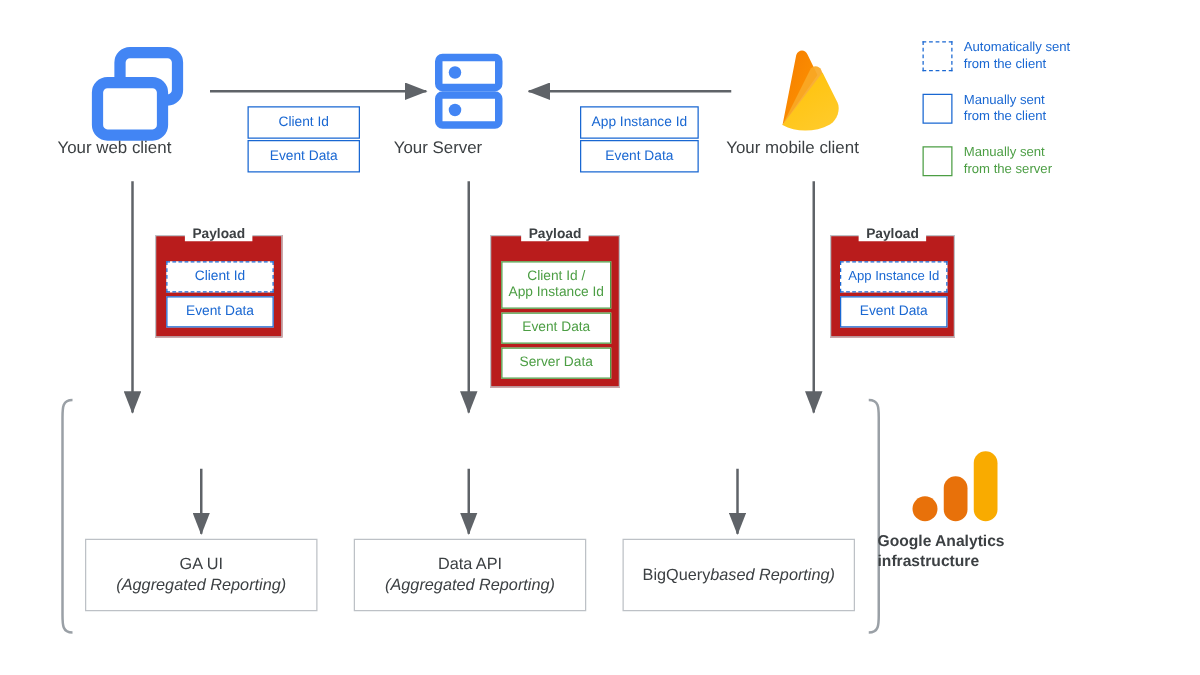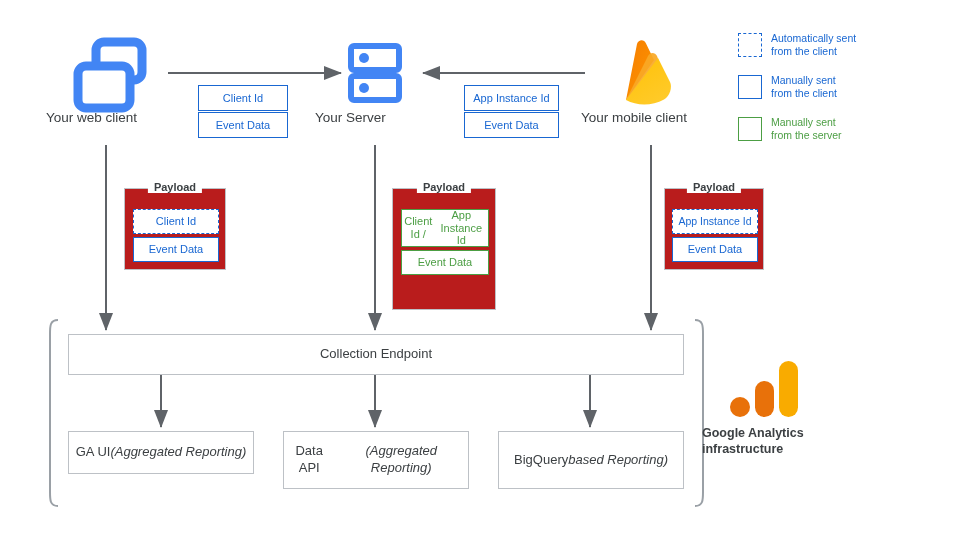--- a/index.html
+++ b/index.html
@@ -216,25 +216,26 @@
   <div class="chip" style="left:464px; top:112px; width:95px; height:26px;">Event Data</div>
 
   <div class="payload-box" style="left:124px; top:172px; width:102px; height:82px;">
     <span class="payload-title">Payload</span>
     <div class="p-item blue-dashed" style="left:8px; top:20px; width:86px; height:25px;">Client Id</div>
     <div class="p-item blue-solid" style="left:8px; top:48px; width:86px; height:25px;">Event Data</div>
   </div>
 
   <div class="payload-box" style="left:392px; top:172px; width:104px; height:122px;">
     <span class="payload-title">Payload</span>
-    <div class="p-item green-solid" style="left:8px; top:20px; width:88px; height:38px; flex-direction:row;">
+    <div class="p-item green-solid" style="left:8px; top:20px; width:88px; height:38px; flex-direction:column;">
       <span>Client Id /</span>
       <span>App Instance Id</span>
     </div>
     <div class="p-item green-solid" style="left:8px; top:61px; width:88px; height:25px;">Event Data</div>
+    <div class="p-item green-solid" style="left:8px; top:89px; width:88px; height:25px;">Server Data</div>
   </div>
 
   <div class="payload-box" style="left:664px; top:172px; width:100px; height:82px;">
     <span class="payload-title">Payload</span>
     <div class="p-item blue-dashed" style="left:7px; top:20px; width:86px; height:25px; font-size:10.5px;">App Instance Id</div>
     <div class="p-item blue-solid" style="left:7px; top:48px; width:86px; height:25px;">Event Data</div>
   </div>
 
   <div class="legend" style="left:738px; top:32px;">
     <div class="legend-row" style="left:0; top:0;">
@@ -253,30 +254,27 @@
     </div>
     <div class="legend-row" style="left:0; top:84px;">
       <span class="legend-swatch solid-green"></span>
       <span class="legend-text green">
         <span>Manually sent</span><br>
         <span>from the server</span>
       </span>
     </div>
   </div>
 
-  <div class="grey-box" style="left:68px; top:334px; width:616px; height:41px;">
-    <span class="main">Collection Endpoint</span>
-  </div>
-
-  <div class="grey-box" style="left:68px; top:431px; width:186px; height:43px; flex-direction:row;">
+
+  <div class="grey-box" style="left:68px; top:431px; width:186px; height:58px; flex-direction:column;">
     <span class="main">GA UI</span>
     <span class="sub">(Aggregated Reporting)</span>
   </div>
 
-  <div class="grey-box" style="left:283px; top:431px; width:186px; height:58px; flex-direction:row;">
+  <div class="grey-box" style="left:283px; top:431px; width:186px; height:58px; flex-direction:column;">
     <span class="main">Data API</span>
     <span class="sub">(Aggregated Reporting)</span>
   </div>
 
   <div class="grey-box" style="left:498px; top:431px; width:186px; height:58px; flex-direction:row;">
     <span class="main">BigQuery</span>
     <span class="sub">based Reporting)</span>
   </div>
 
   <div class="ga-label" style="left:702px; top:425px; width:132px;">

